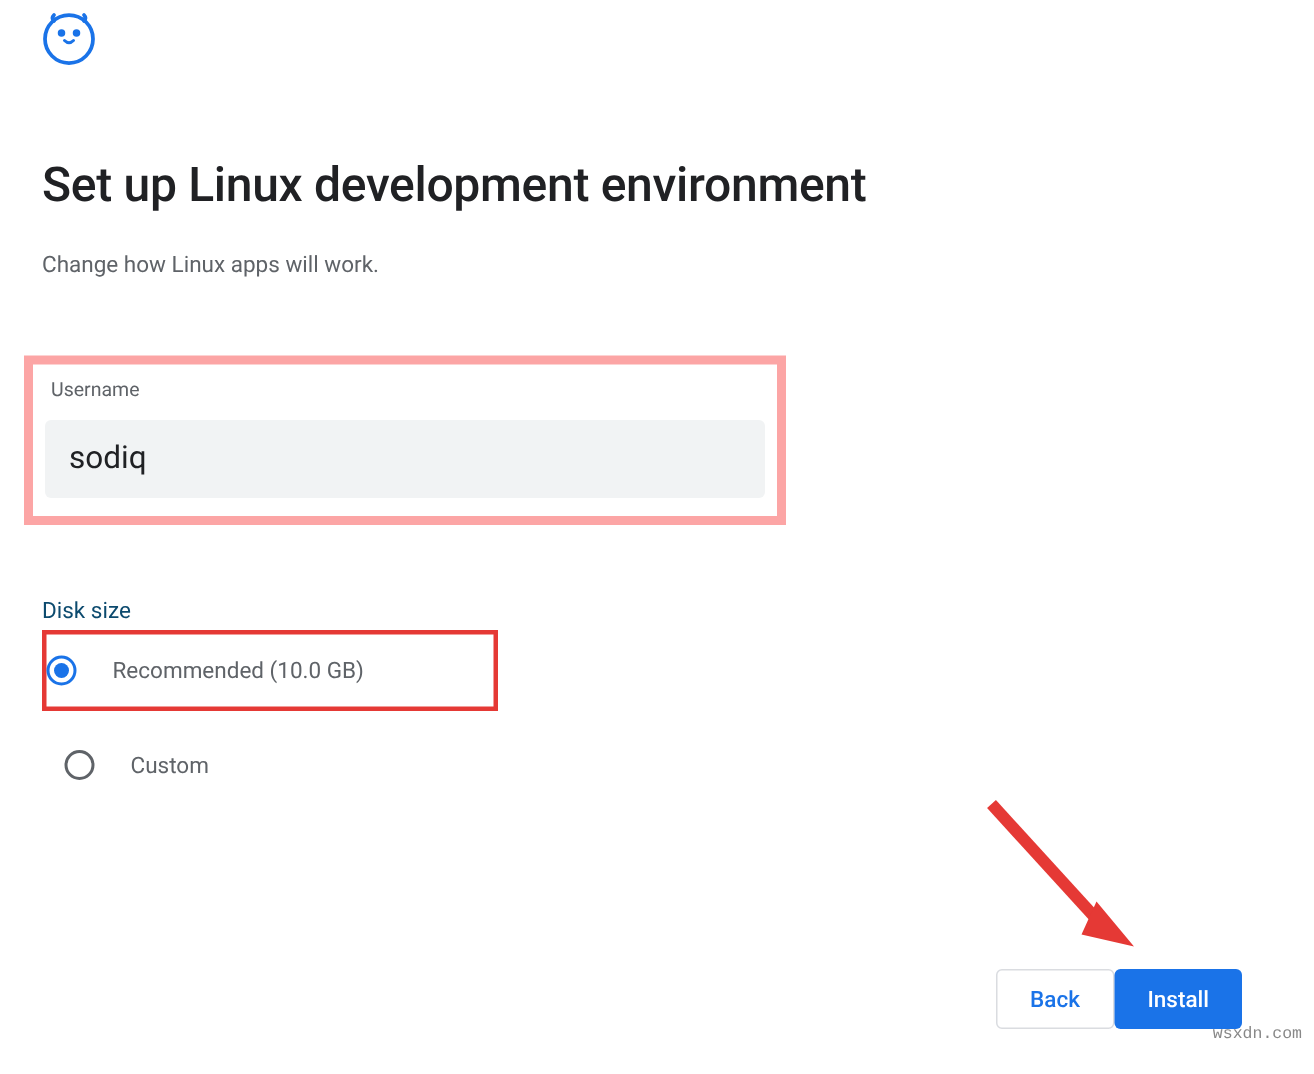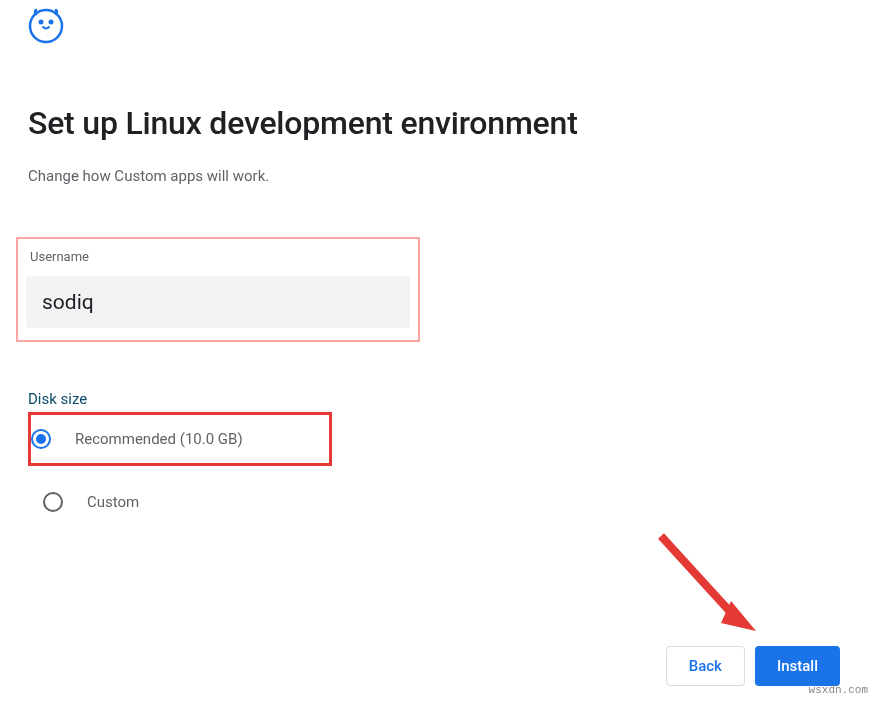--- a/index.html
+++ b/index.html
@@ -29,23 +29,23 @@
       color: #202124;
       margin-bottom: 25px;
       letter-spacing: -0.2px;
     }
     .page-subtitle {
       font-size: 15px;
       color: #5f6368;
       margin-bottom: 52px;
     }
     .username-section {
-      border: 2px solid #fca5a5;
+      border: 6px solid #fca5a5;
       padding: 10px 8px 12px 8px;
-      width: 404px;
+      width: 508px;
       margin-bottom: 48px;
       margin-left: -12px;
     }
     .field-label {
       font-size: 13px;
       color: #5f6368;
       margin-bottom: 12px;
       padding-left: 4px;
     }
     .username-input {
@@ -108,23 +108,22 @@
     .radio-circle.unselected {
       border: 2px solid #5f6368;
     }
     .radio-label {
       font-size: 15px;
       color: #5f6368;
     }
     .button-row {
       position: absolute;
       bottom: 30px;
-      right: 36px;
+      right: 48px;
       display: flex;
-      gap: 10px;
     }
     .btn {
       padding: 10px 22px;
       border-radius: 4px;
       font-size: 15px;
       font-weight: 500;
       cursor: pointer;
       border: none;
     }
     .btn-secondary {
@@ -160,21 +159,21 @@
       <circle cx="18" cy="18" r="16" fill="none" stroke="#1a73e8" stroke-width="2.5"></circle>
       <circle cx="13" cy="14" r="2.5" fill="#1a73e8"></circle>
       <circle cx="23" cy="14" r="2.5" fill="#1a73e8"></circle>
       <path d="M 15 19 Q 18 22 21 19" fill="none" stroke="#1a73e8" stroke-width="2" stroke-linecap="round"></path>
       <path d="M 8 6 Q 6 4 8 2" fill="none" stroke="#1a73e8" stroke-width="2.5" stroke-linecap="round"></path>
       <path d="M 28 6 Q 30 4 28 2" fill="none" stroke="#1a73e8" stroke-width="2.5" stroke-linecap="round"></path>
     </svg>
   </div>
 
   <h1 class="page-title">Set up Linux development environment</h1>
-  <p class="page-subtitle">Change how Custom apps will work.</p>
+  <p class="page-subtitle">Change how Linux apps will work.</p>
 
   <div class="username-section">
     <div class="field-label">Username</div>
     <input type="text" class="username-input" value="sodiq" style="">
   </div>
 
   <div class="disk-section">
     <div class="disk-title">Disk size</div>
 
     <div class="radio-option highlighted">

